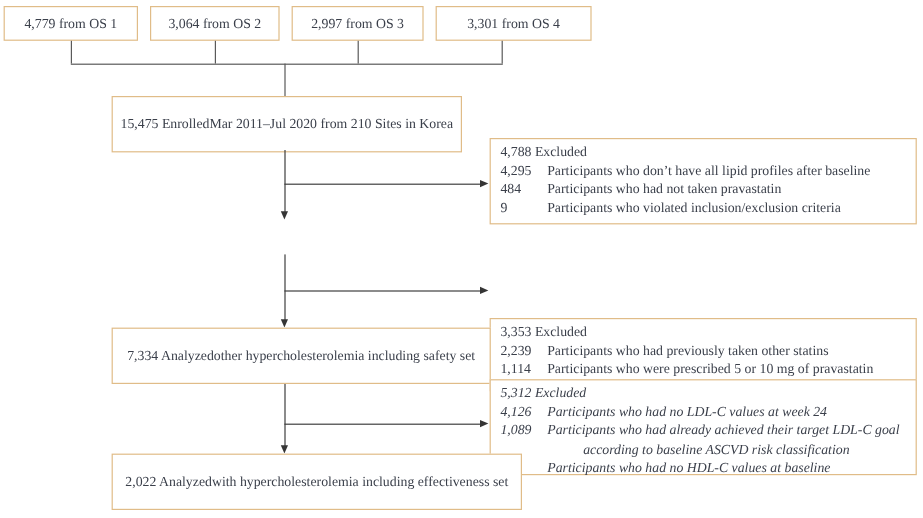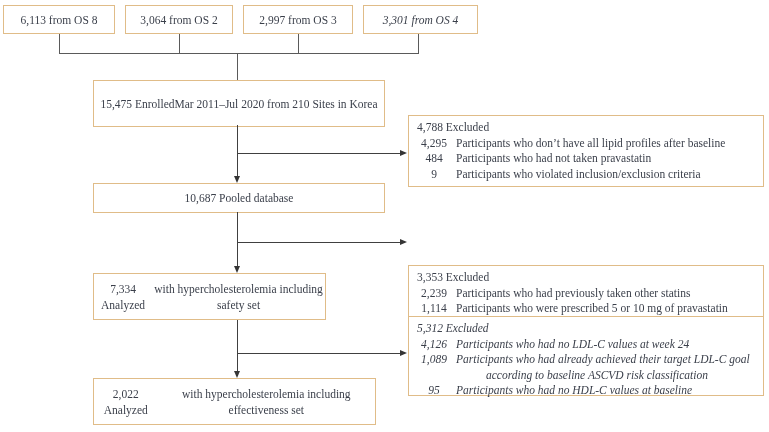--- a/index.html
+++ b/index.html
@@ -8,42 +8,42 @@
     font-family:"Liberation Serif","DejaVu Serif",serif;
     color:#3a3f4a;font-size:11.5px;
   }
   .box{
     position:absolute;box-sizing:border-box;border:1px solid #e0bc88;background:#ffffff;
   }
   .src-box{display:flex;align-items:center;justify-content:center;text-align:center;}
   .flow-box{display:flex;flex-direction:row;align-items:center;justify-content:center;text-align:center;line-height:16px;}
   .ex-box{padding:4px 8px 0 8px;line-height:15.6px;}
   .ex-row{white-space:nowrap;}
-  .ex-num{display:inline-block;width:34px;text-align:center;margin-right:5px;}
+  .ex-num{display:inline-block;width:34px;text-align:left;margin-right:5px;}
   .ex-cont{padding-left:69px;white-space:nowrap;}
   .line{position:absolute;background:#5a5a5a;}
   .aline{position:absolute;background:#404040;}
   .arrow-down{position:absolute;width:0;height:0;border-left:3.5px solid transparent;border-right:3.5px solid transparent;border-top:7px solid #353535;}
   .arrow-right{position:absolute;width:0;height:0;border-top:3.5px solid transparent;border-bottom:3.5px solid transparent;border-left:7px solid #353535;}
 </style>
 </head>
 <body>
 
 <div class="canvas">
 
   <div class="box src-box" style="left:3px;top:5px;width:112px;height:29px;">
-    <span>6,113 from OS 8</span>
+    <span>4,779 from OS 1</span>
   </div>
   <div class="box src-box" style="left:125px;top:5px;width:108px;height:29px;justify-content:center;">
     <span>3,064 from OS 2</span>
   </div>
   <div class="box src-box" style="left:243px;top:5px;width:110px;height:29px;">
     <span>2,997 from OS 3</span>
   </div>
-  <div class="box src-box" style="left:363px;top:5px;width:115px;height:29px;font-style:italic;">
+  <div class="box src-box" style="left:363px;top:5px;width:130px;height:29px;">
     <span>3,301 from OS 4</span>
   </div>
 
   <div class="line" style="left:59px;top:34px;width:1px;height:19px;"></div>
   <div class="line" style="left:179px;top:34px;width:1px;height:19px;"></div>
   <div class="line" style="left:298px;top:34px;width:1px;height:19px;"></div>
   <div class="line" style="left:418px;top:34px;width:1px;height:19px;"></div>
   <div class="line" style="left:59px;top:53px;width:360px;height:1px;"></div>
   <div class="line" style="left:237px;top:53px;width:1px;height:27px;"></div>
 
@@ -63,42 +63,39 @@
       <span class="ex-num">4,295</span><span>Participants who don’t have all lipid profiles after baseline</span>
     </div>
     <div class="ex-row">
       <span class="ex-num">484</span><span>Participants who had not taken pravastatin</span>
     </div>
     <div class="ex-row">
       <span class="ex-num">9</span><span>Participants who violated inclusion/exclusion criteria</span>
     </div>
   </div>
 
-  <div class="box flow-box" style="left:93px;top:183px;width:292px;height:30px;">
-    <div>10,687 Pooled database</div>
-  </div>
 
   <div class="aline" style="left:237px;top:212px;width:1px;height:55px;"></div>
   <div class="arrow-down" style="left:234px;top:266px;"></div>
   <div class="aline" style="left:237px;top:242px;width:163px;height:1px;"></div>
   <div class="arrow-right" style="left:400px;top:239px;"></div>
 
   <div class="box ex-box" style="left:408px;top:221px;width:356px;height:61px;margin-top:44px;">
     <div class="ex-row">3,353 Excluded</div>
     <div class="ex-row">
       <span class="ex-num">2,239</span><span>Participants who had previously taken other statins</span>
     </div>
     <div class="ex-row">
       <span class="ex-num">1,114</span><span>Participants who were prescribed 5 or 10 mg of pravastatin</span>
     </div>
   </div>
 
-  <div class="box flow-box" style="left:93px;top:273px;width:233px;height:47px;">
+  <div class="box flow-box" style="left:93px;top:273px;width:316px;height:47px;">
     <div>7,334 Analyzed</div>
-    <div>with hypercholesterolemia including safety set</div>
+    <div>other hypercholesterolemia including safety set</div>
   </div>
 
   <div class="aline" style="left:237px;top:320px;width:1px;height:52px;"></div>
   <div class="arrow-down" style="left:234px;top:371px;"></div>
   <div class="aline" style="left:237px;top:353px;width:163px;height:1px;"></div>
   <div class="arrow-right" style="left:400px;top:350px;"></div>
 
   <div class="box ex-box" style="left:408px;top:316px;width:356px;height:80px;font-style:italic;">
     <div class="ex-row">5,312 Excluded</div>
     <div class="ex-row">
@@ -106,18 +103,18 @@
     </div>
     <div class="ex-row">
       <span class="ex-num">1,089</span><span>Participants who had already achieved their target LDL-C goal</span>
     </div>
     <div class="ex-cont">according to baseline ASCVD risk classification</div>
     <div class="ex-row">
       <span class="ex-num">95</span><span>Participants who had no HDL-C values at baseline</span>
     </div>
   </div>
 
-  <div class="box flow-box" style="left:93px;top:378px;width:283px;height:47px;">
+  <div class="box flow-box" style="left:93px;top:378px;width:342px;height:47px;">
     <div>2,022 Analyzed</div>
     <div>with hypercholesterolemia including effectiveness set</div>
   </div>
 
 </div>
 
 </body></html>

